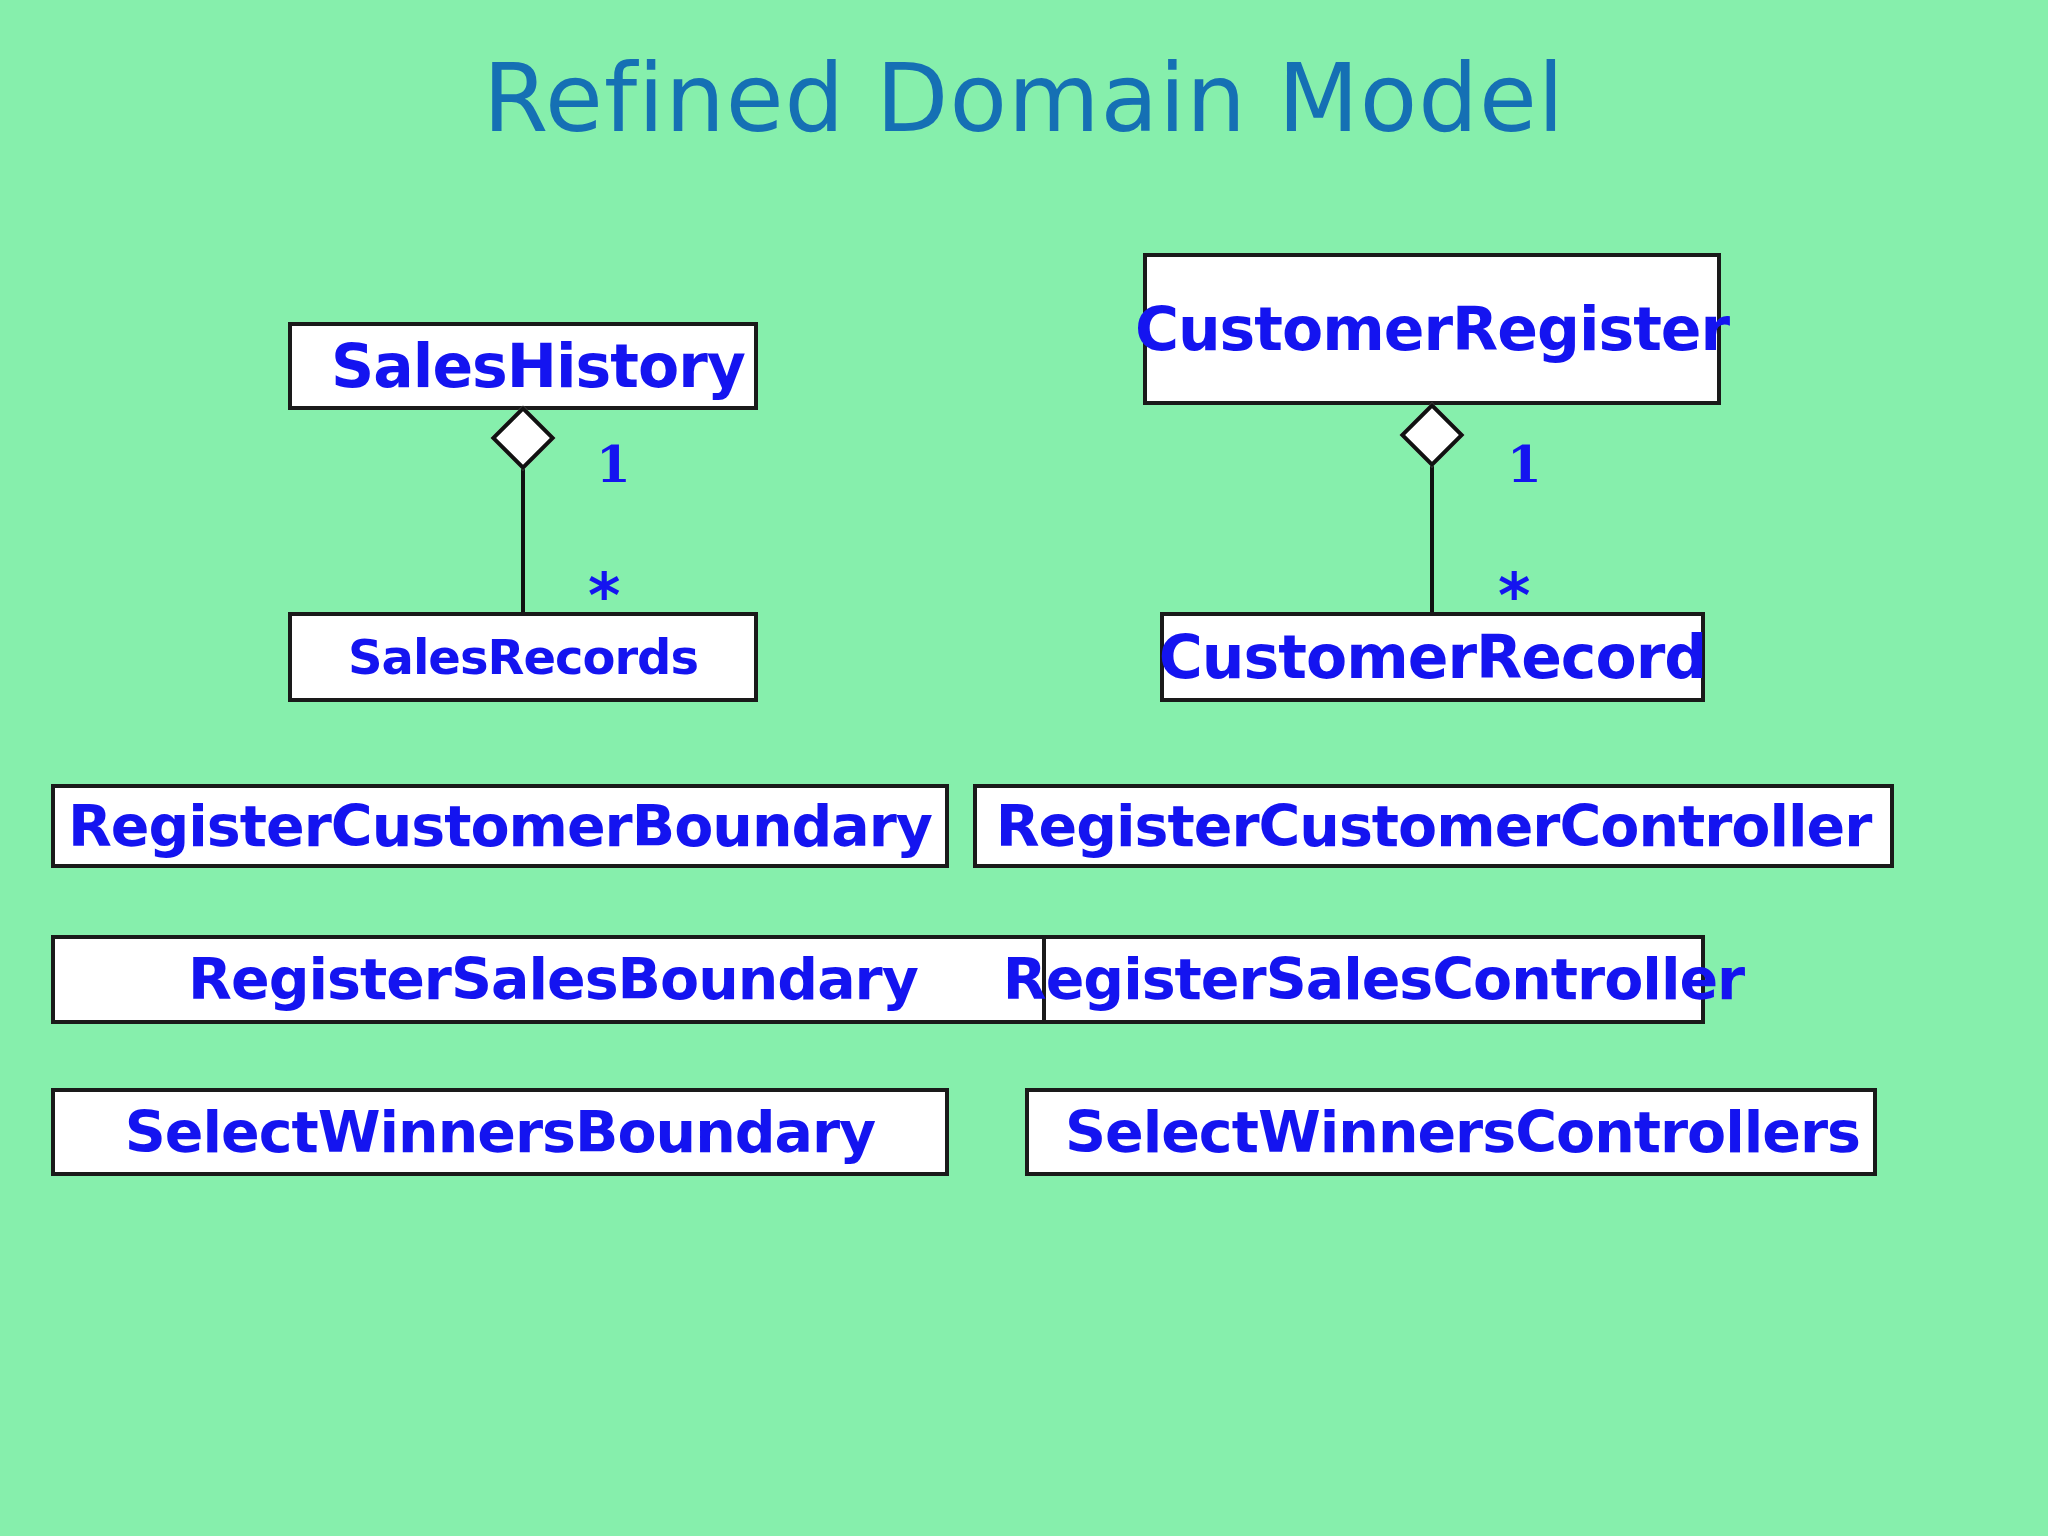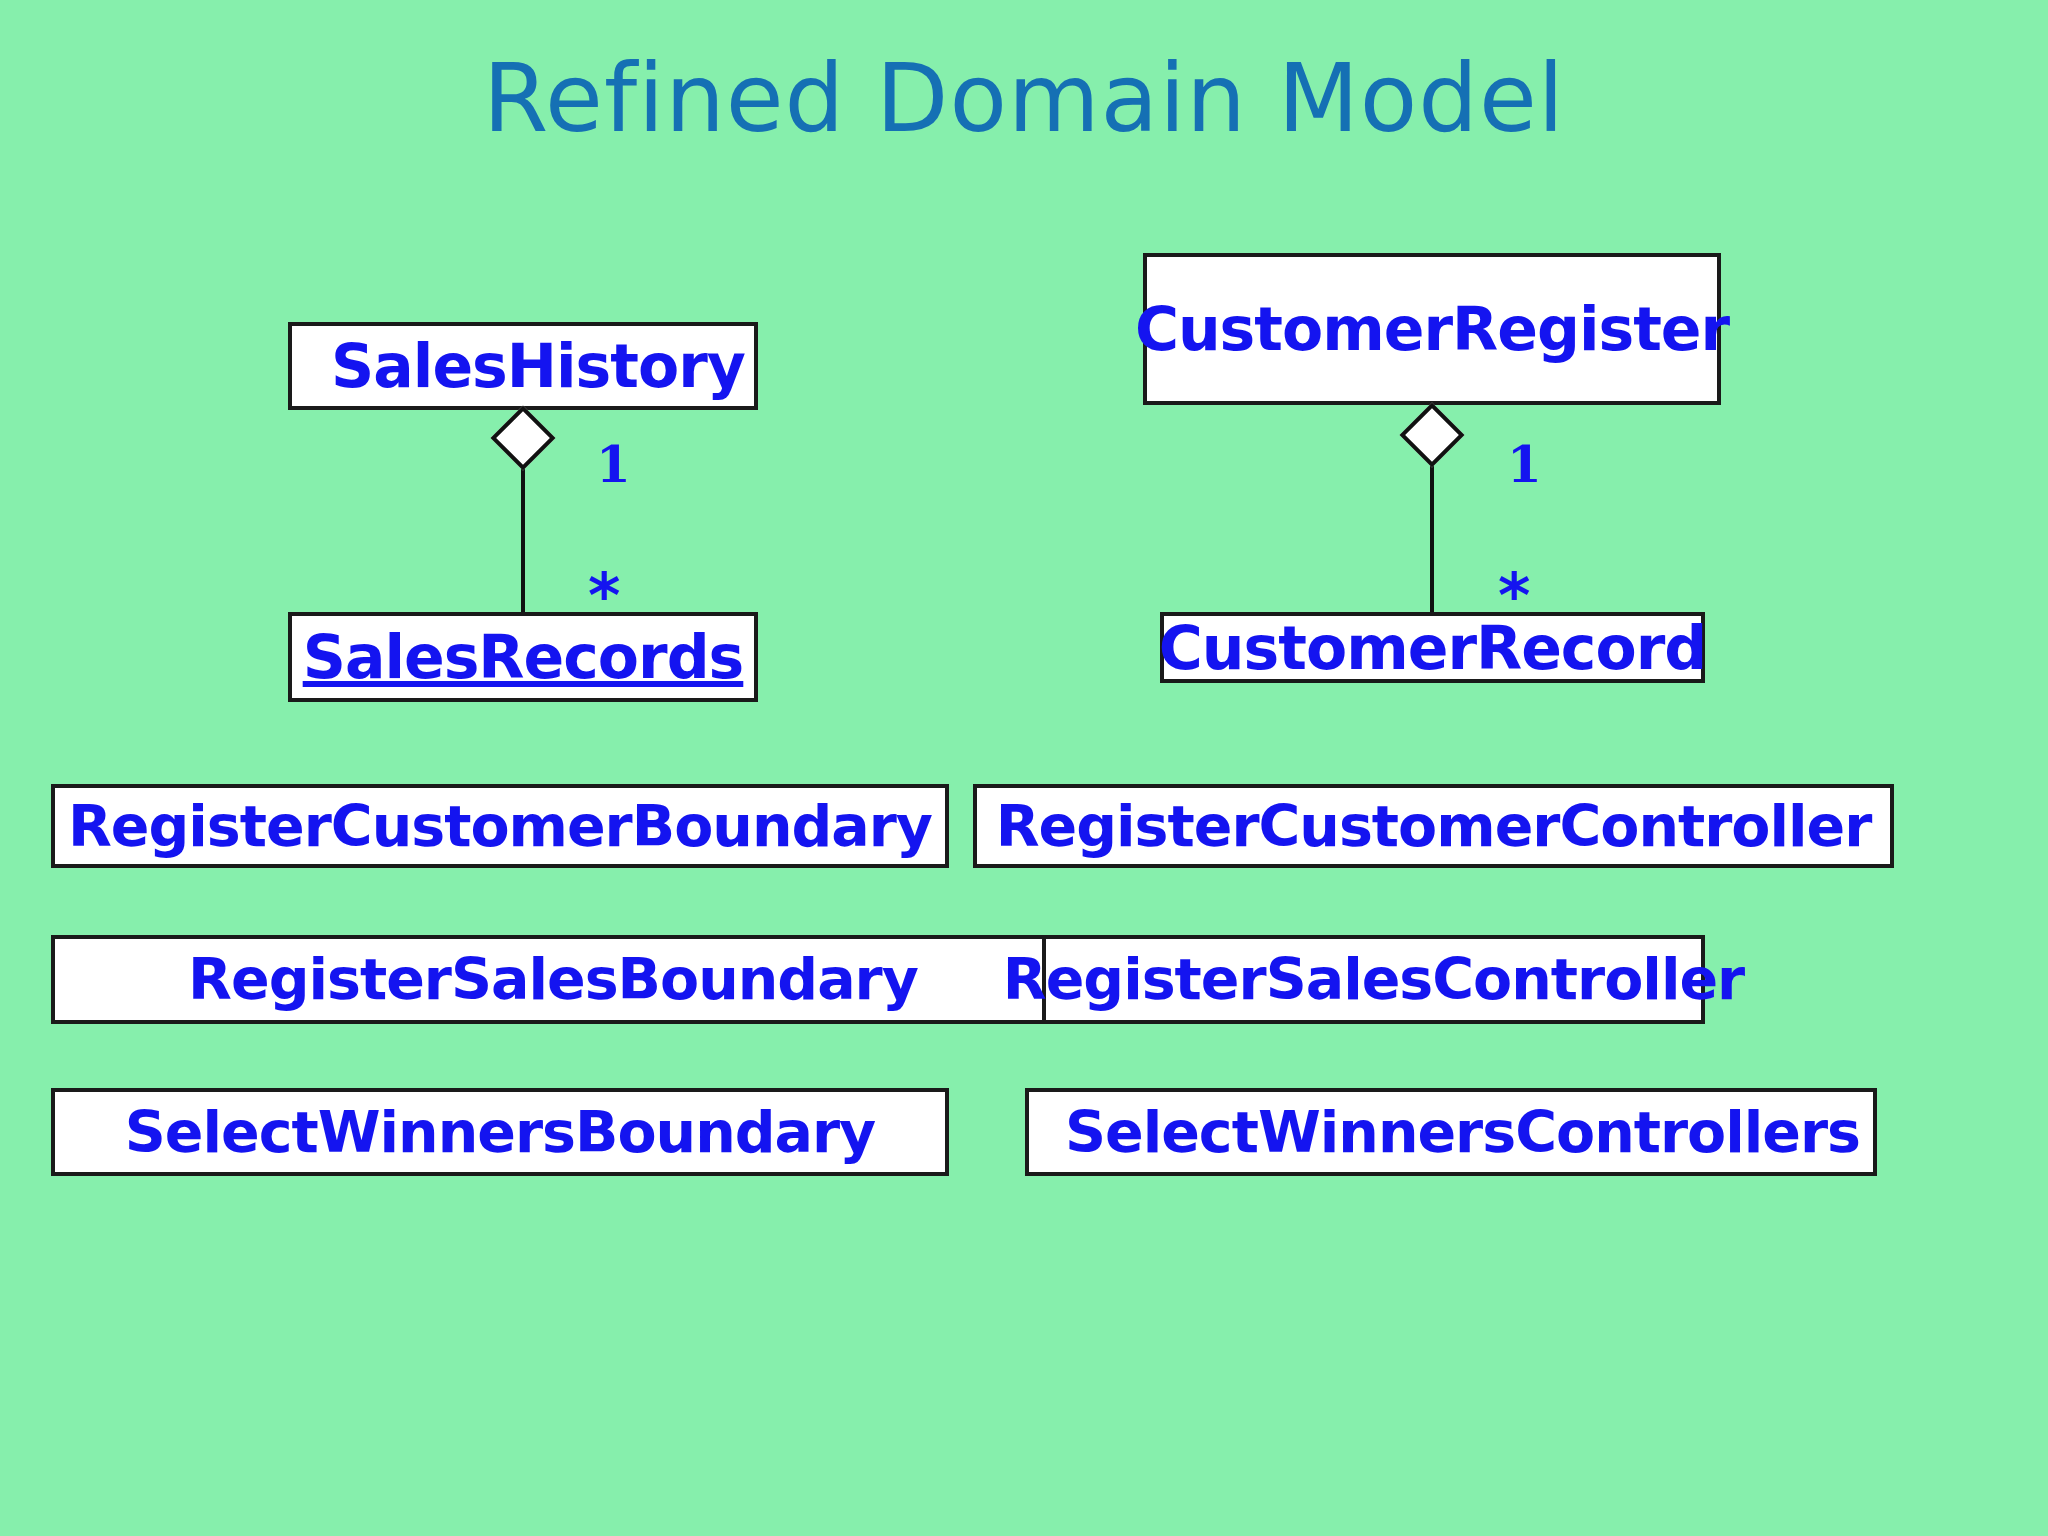--- a/index.html
+++ b/index.html
@@ -52,26 +52,26 @@
     line-height: 1;
     letter-spacing: -1px;
     display: block;
   }
 
   
   #box-saleshistory      { left: 288px;  top: 322px;  width: 470px;  height: 88px; padding-left: 30px; }
   #box-saleshistory .uml-label { font-size: 60px; }
 
   #box-salesrecords      { left: 288px;  top: 612px;  width: 470px;  height: 90px; }
-  #box-salesrecords .uml-label { font-size: 60px; text-decoration: underline; }
+  #box-salesrecords .uml-label { font-size: 48px; }
 
   #box-customerregister  { left: 1143px; top: 253px;  width: 578px; height: 152px; }
   #box-customerregister .uml-label { font-size: 60px; }
 
-  #box-customerrecord    { left: 1160px; top: 612px;  width: 545px; height: 71px; }
+  #box-customerrecord    { left: 1160px; top: 612px;  width: 545px; height: 90px; }
   #box-customerrecord .uml-label { font-size: 60px; }
 
   #box-registercustomerboundary { left: 51px;   top: 784px;  width: 898px;  height: 84px; }
   #box-registercustomerboundary .uml-label { font-size: 57px; }
 
   #box-registersalesboundary    { left: 51px;   top: 935px;  width: 1004px;  height: 89px; }
   #box-registersalesboundary .uml-label { font-size: 57px; }
 
   #box-selectwinnersboundary    { left: 51px;   top: 1088px; width: 898px;  height: 88px; }
   #box-selectwinnersboundary .uml-label { font-size: 57px; text-align: right; }

